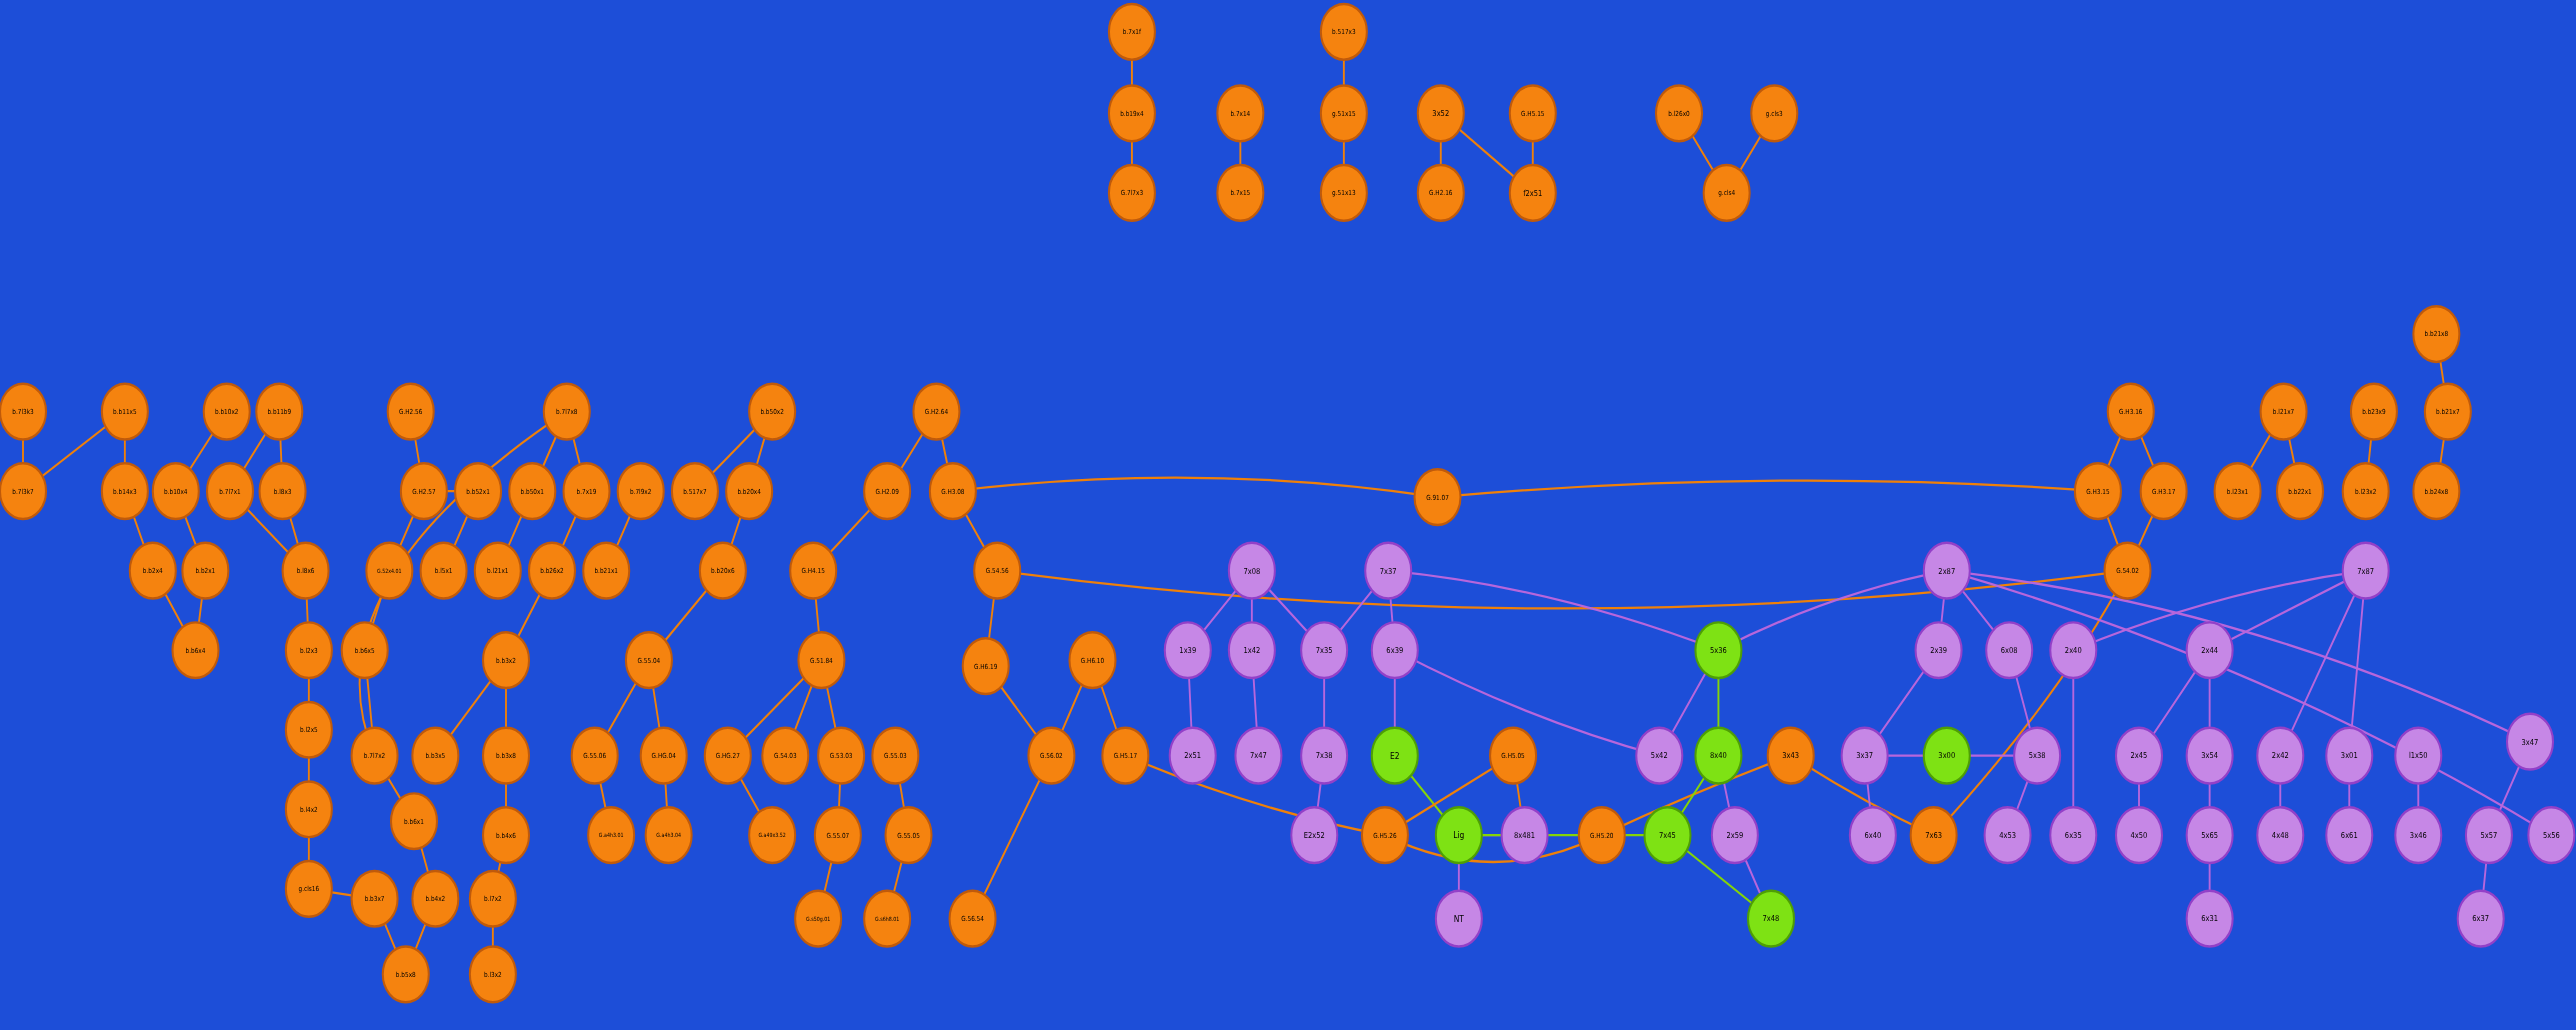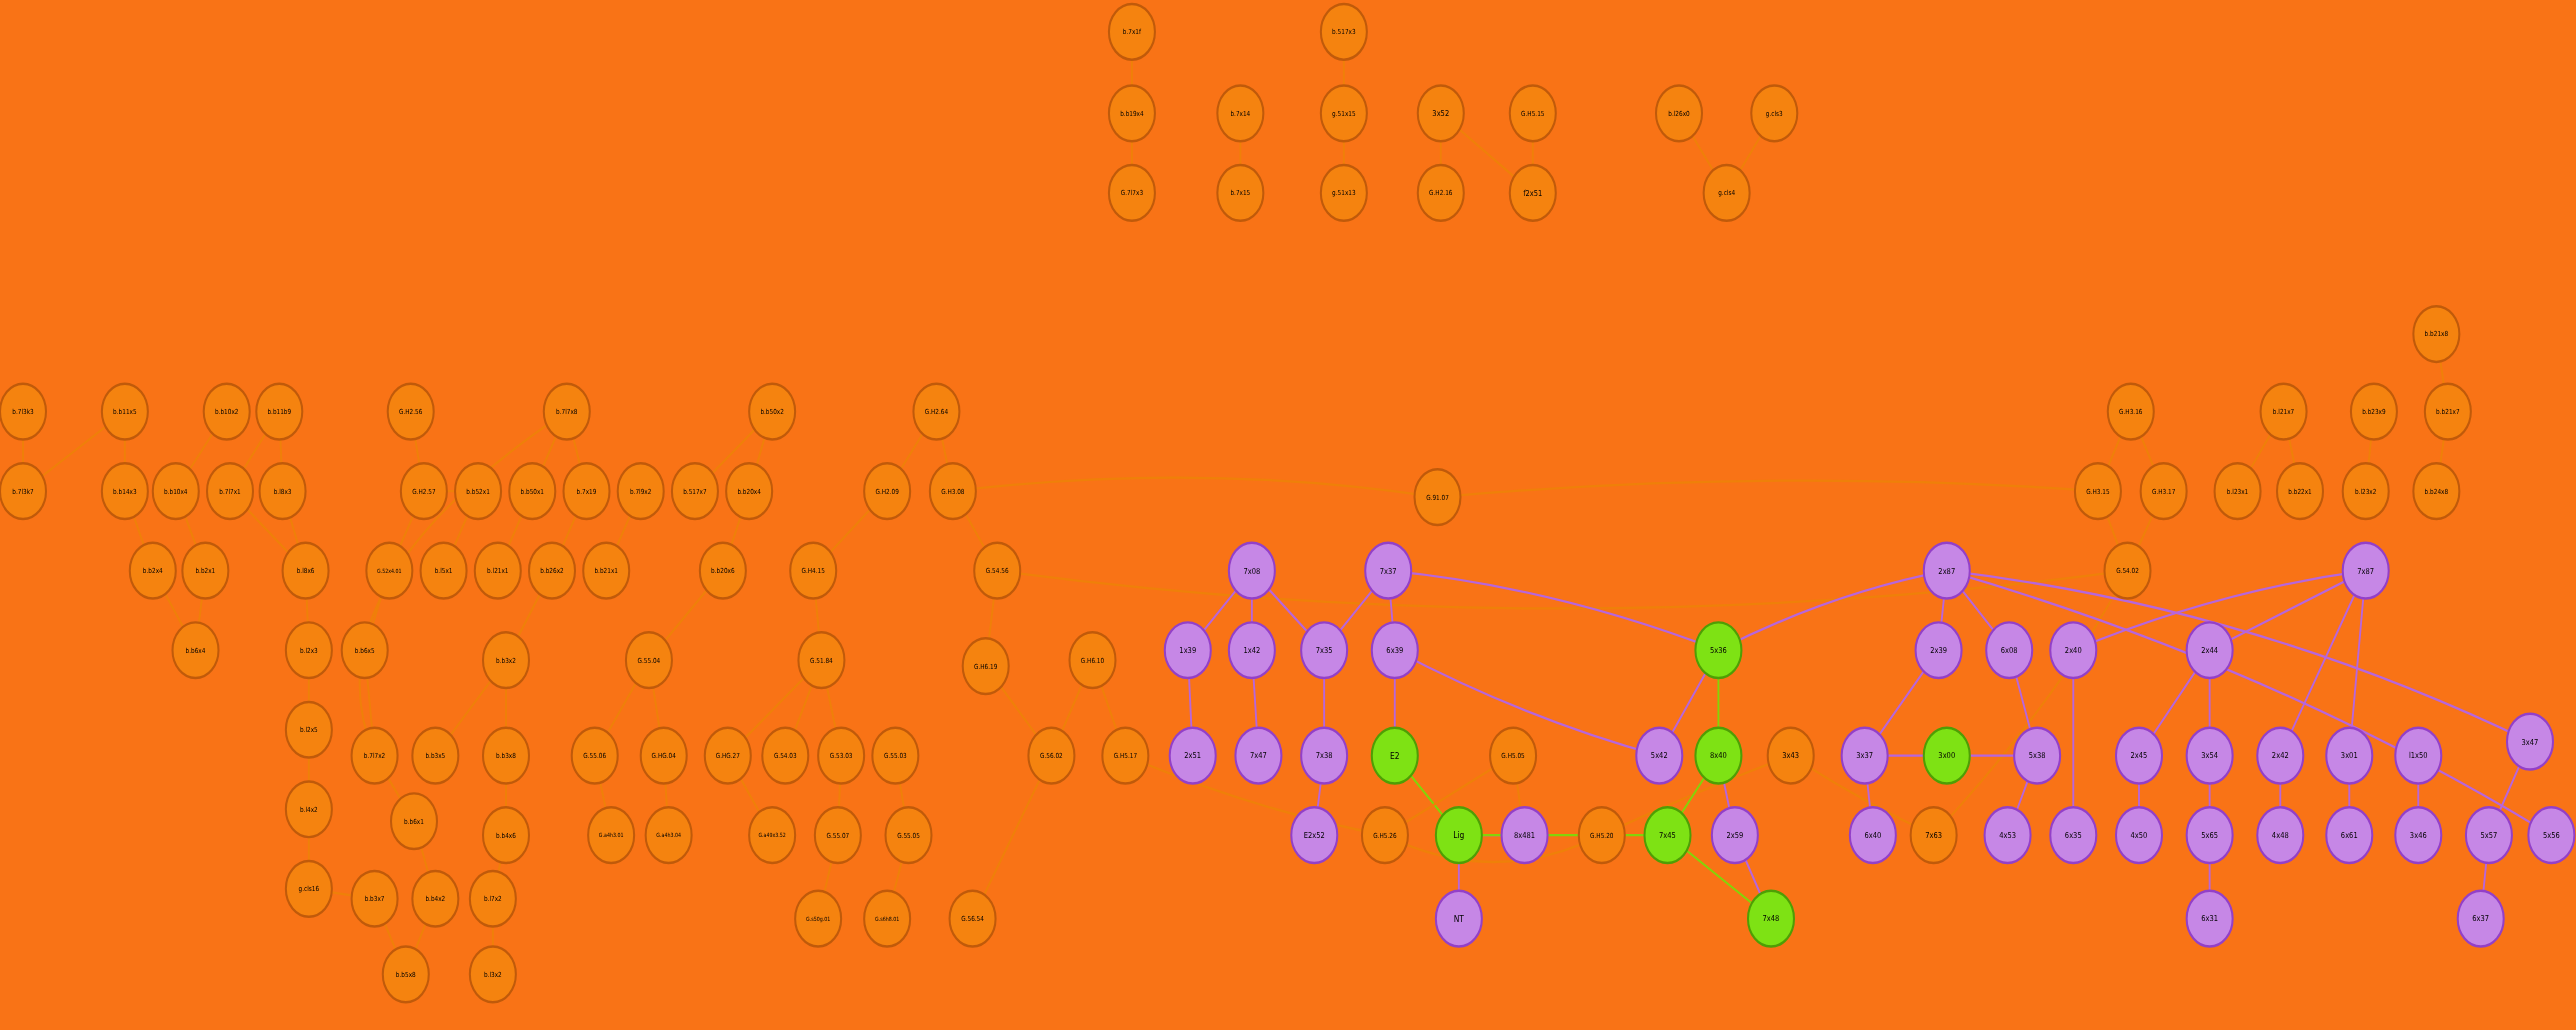--- a/index.html
+++ b/index.html
@@ -1,16 +1,16 @@
 <!DOCTYPE html>
 <html style="font-size:8.2px"><head>
 <meta charset="utf-8">
 <style>
   html,body{margin:0;padding:0;background:#ffffff;width:100%;height:100%;overflow:hidden;}
-  #page{width:100vw;height:100vh;background:#f97316;}
+  #page{width:100vw;height:100vh;background:#1d4ed8;}
   svg{display:block;width:100vw;height:100vh;}
   svg text{
     fill:#000000;
     font-family:"DejaVu Sans","Liberation Sans",sans-serif;
     pointer-events:none;
   }
 </style>
 </head>
 <body>
 

